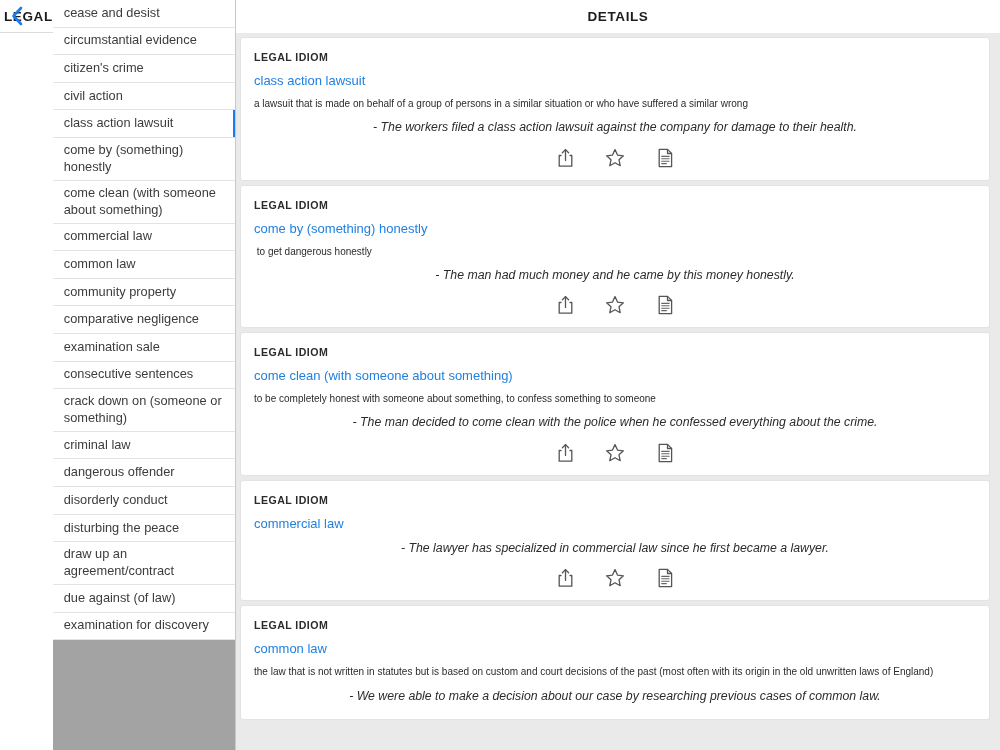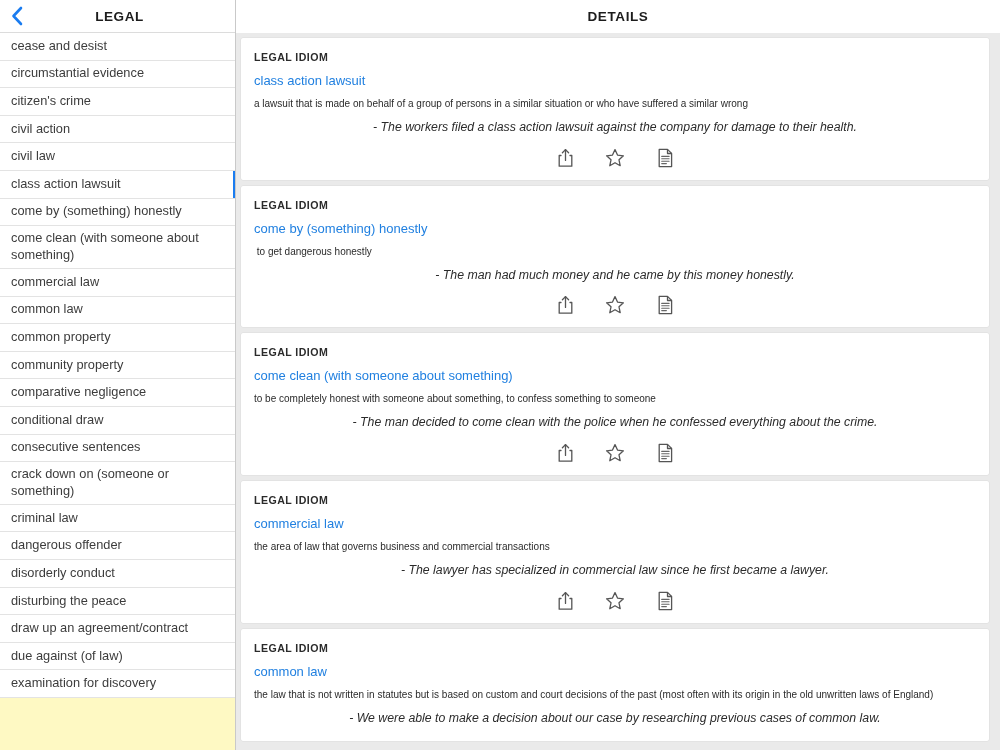--- a/index.html
+++ b/index.html
@@ -21,21 +21,21 @@
     background: #ffffff;
   }
 
   
   .left-pane {
     width: 236px;
     height: 750px;
     background: #ffffff;
     border-right: 1px solid #c9c9c9;
     display: flex;
-    flex-direction: column;
+    flex-direction: row;
     position: relative;
     flex: 0 0 236px;
   }
 
   .nav-bar {
     height: 33px;
     min-height: 33px;
     background: #ffffff;
     display: flex;
     align-items: center;
@@ -62,21 +62,21 @@
     font-size: 13.5px;
     font-weight: bold;
     letter-spacing: 0.6px;
     color: #1c1c1c;
     padding-left: 4px;
   }
 
   .list {
     flex: 1;
     overflow: hidden;
-    background: #fef9c3;
+    background: #a3a3a3;
     position: relative;
   }
 
   .list-row {
     position: relative;
     min-height: 27.6px;
     display: flex;
     align-items: center;
     padding: 4px 12px 4px 11px;
     border-bottom: 1px solid #e3e3e3;
@@ -214,49 +214,43 @@
         </div>
         <div class="list-row">
           <span class="row-label">circumstantial evidence</span>
         </div>
         <div class="list-row">
           <span class="row-label">citizen's crime</span>
         </div>
         <div class="list-row">
           <span class="row-label">civil action</span>
         </div>
-        <div class="list-row">
-          <span class="row-label">civil law</span>
-        </div>
         <div class="list-row selected">
           <span class="row-label">class action lawsuit</span>
         </div>
         <div class="list-row">
           <span class="row-label">come by (something) honestly</span>
         </div>
         <div class="list-row">
           <span class="row-label">come clean (with someone about something)</span>
         </div>
         <div class="list-row">
           <span class="row-label">commercial law</span>
         </div>
         <div class="list-row">
           <span class="row-label">common law</span>
         </div>
         <div class="list-row">
-          <span class="row-label">common property</span>
-        </div>
-        <div class="list-row">
           <span class="row-label">community property</span>
         </div>
         <div class="list-row">
           <span class="row-label">comparative negligence</span>
         </div>
         <div class="list-row">
-          <span class="row-label">conditional draw</span>
+          <span class="row-label">examination sale</span>
         </div>
         <div class="list-row">
           <span class="row-label">consecutive sentences</span>
         </div>
         <div class="list-row">
           <span class="row-label">crack down on (someone or something)</span>
         </div>
         <div class="list-row">
           <span class="row-label">criminal law</span>
         </div>
@@ -362,21 +356,21 @@
             <div class="action-icon">
               <span>
                 <svg width="17" height="20" viewBox="0 0 17 20" fill="none">
                   <path d="M2.2 1.4 H10.5 L14.6 5.4 V18.6 H2.2 Z" stroke="#555" stroke-width="1.3" stroke-linejoin="round" fill="none"></path>
                   <path d="M10.5 1.4 V5.5 H14.6" stroke="#555" stroke-width="1.3" stroke-linejoin="round"></path>
                   <path d="M4.7 8.4 H12.1 M4.7 10.8 H12.1 M4.7 13.2 H12.1 M4.7 15.6 H9.4" stroke="#666" stroke-width="1.1" stroke-linecap="round"></path>
                 </svg>
               </span>
             </div>
           </div></div>
-        <div class="card"><div class="card-kicker">LEGAL IDIOM</div><div class="card-term">commercial law</div><div class="card-def">the area of law that governs business and commercial transactions</div><div class="card-example">- The lawyer has specialized in commercial law since he first became a lawyer.</div><div class="card-actions">
+        <div class="card"><div class="card-kicker">LEGAL IDIOM</div><div class="card-term">commercial law</div><div class="card-example">- The lawyer has specialized in commercial law since he first became a lawyer.</div><div class="card-actions">
             <div class="action-icon">
               <span>
                 <svg width="17" height="20" viewBox="0 0 17 20" fill="none">
                   <path d="M4 7.5 H2.2 V18.2 H14.8 V7.5 H13" stroke="#555" stroke-width="1.3" stroke-linecap="round" stroke-linejoin="round"></path>
                   <path d="M8.5 1.6 V12.4" stroke="#555" stroke-width="1.3" stroke-linecap="round"></path>
                   <path d="M5.4 4.8 L8.5 1.6 L11.6 4.8" stroke="#555" stroke-width="1.3" stroke-linecap="round" stroke-linejoin="round"></path>
                 </svg>
               </span>
             </div>
             <div class="action-icon">

